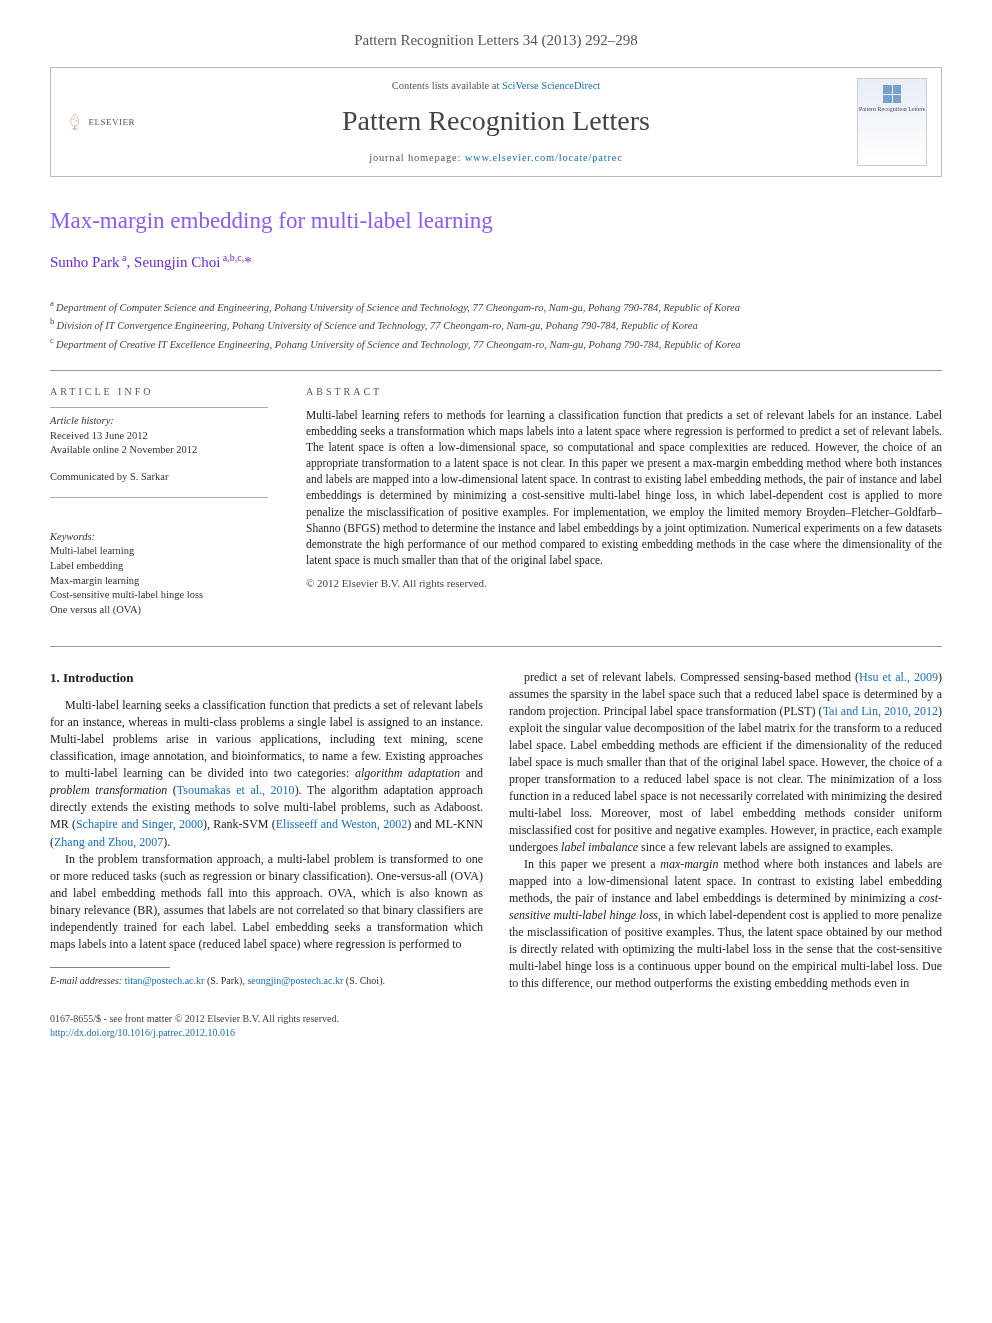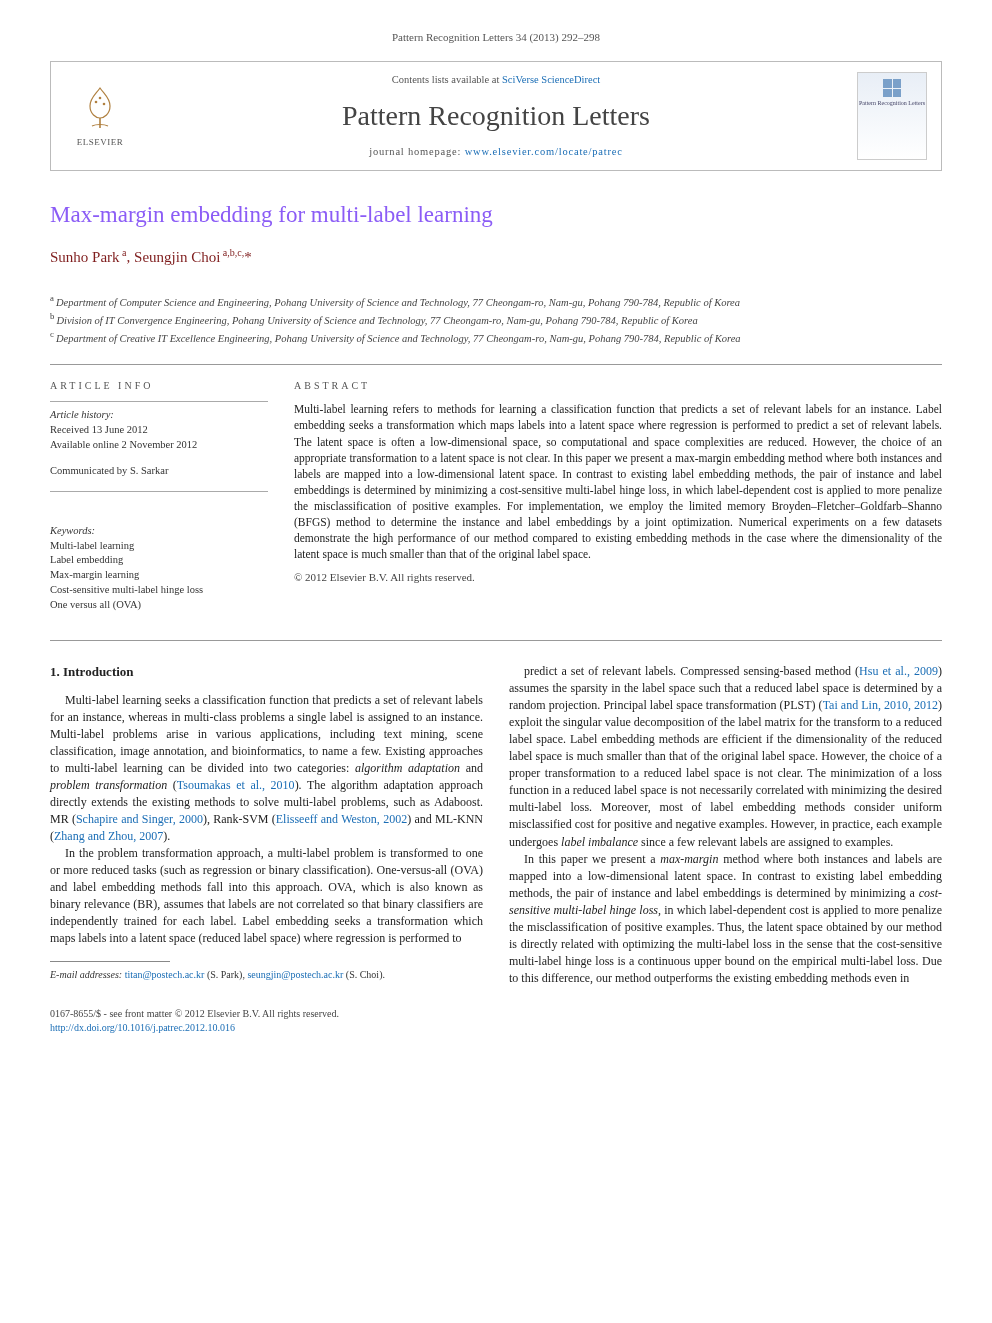--- a/index.html
+++ b/index.html
@@ -8,36 +8,36 @@
     font-family: Georgia, 'Times New Roman', serif;
     color: #222;
     width: 992px;
     margin: 0 auto;
     padding: 30px 50px 40px 50px;
     font-size: 13px;
     line-height: 1.4;
   }
   .header-ref {
     text-align: center;
-    font-size: 11px;
+    font-size: 15px;
     color: #555;
     margin-bottom: 16px;
   }
   .banner {
     border: 1px solid #bbb;
     display: flex;
     align-items: center;
     padding: 10px 14px;
     gap: 14px;
     margin-bottom: 28px;
   }
   .banner-left {
     width: 70px;
     display: flex;
-    flex-direction: column;
+    flex-direction: row;
     align-items: center;
     gap: 4px;
   }
   .tree-icon {
     width: 48px;
     height: 48px;
   }
   .elsevier-word {
     font-size: 9px;
     letter-spacing: 0.5px;
@@ -88,37 +88,37 @@
     font-size: 6px; color: #446; text-align: center; line-height: 1.1;
   }
   h1.title {
     font-size: 23px;
     font-weight: normal;
     color: #8b5cf6;
     margin: 10px 0 14px 0;
   }
   .authors {
     font-size: 15px;
-    color: #7f1d1d;
+    color: #6d28d9;
     margin-bottom: 0;
   }
   .authors sup { font-size: 10px; }
   .affils {
     font-style: italic;
     font-size: 10.5px;
     color: #444;
     line-height: 1.5;
     margin-bottom: 18px;
     margin-top: 24px;
   }
   .affils div sup { font-style: normal; margin-right: 2px; }
   .rule { border: none; border-top: 1px solid #999; margin: 0; }
   .info-abstract {
     display: flex;
-    gap: 26px;
+    gap: 38px;
     padding: 14px 0 16px 0;
   }
   .info-col {
     width: 218px;
     font-size: 10.5px;
     color: #333;
   }
   .info-heading {
     letter-spacing: 3px;
     font-size: 10px;

